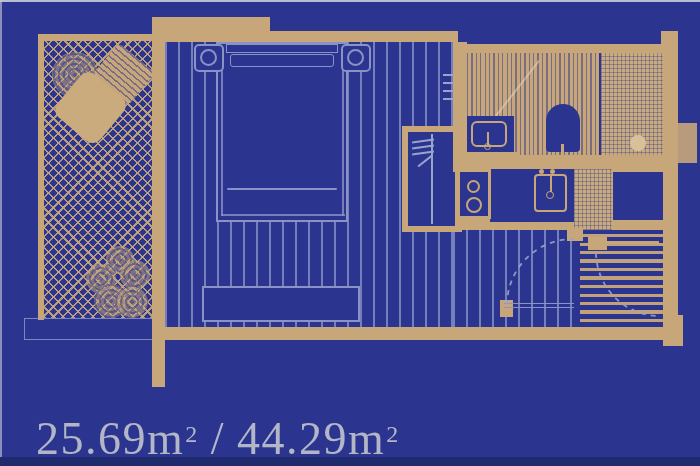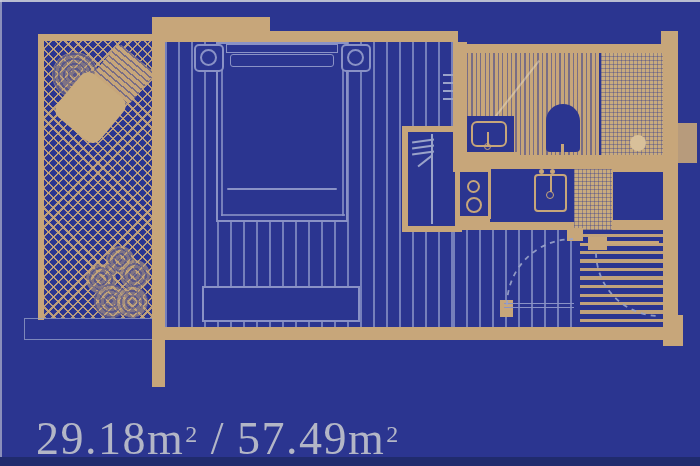--- a/index.html
+++ b/index.html
@@ -150,16 +150,16 @@
   <div class="wall" style="left:453px;top:44px;width:212px;height:9px;"></div>
   <div class="wall" style="left:661px;top:31px;width:17px;height:22px;"></div>
   <div class="wall" style="left:663px;top:44px;width:15px;height:290px;"></div>
   <div class="wall" style="left:663px;top:315px;width:20px;height:31px;"></div>
   <div class="wall" style="left:165px;top:327px;width:505px;height:13px;"></div>
   <div class="wall" style="left:152px;top:17px;width:13px;height:370px;"></div>
   <div class="wall" style="left:453px;top:42px;width:14px;height:130px;"></div>
   <div class="wall" style="left:677px;top:123px;width:20px;height:40px;opacity:.9;"></div>
 
   <div class="area-label">
-    <span>29.18</span><span>m</span><span class="sup">2</span><span class="sep">/</span><span>57.49</span><span>m</span><span class="sup">2</span>
+    <span>25.69</span><span>m</span><span class="sup">2</span><span class="sep">/</span><span>44.29</span><span>m</span><span class="sup">2</span>
   </div>
 
 </div>
 
 </body></html>

